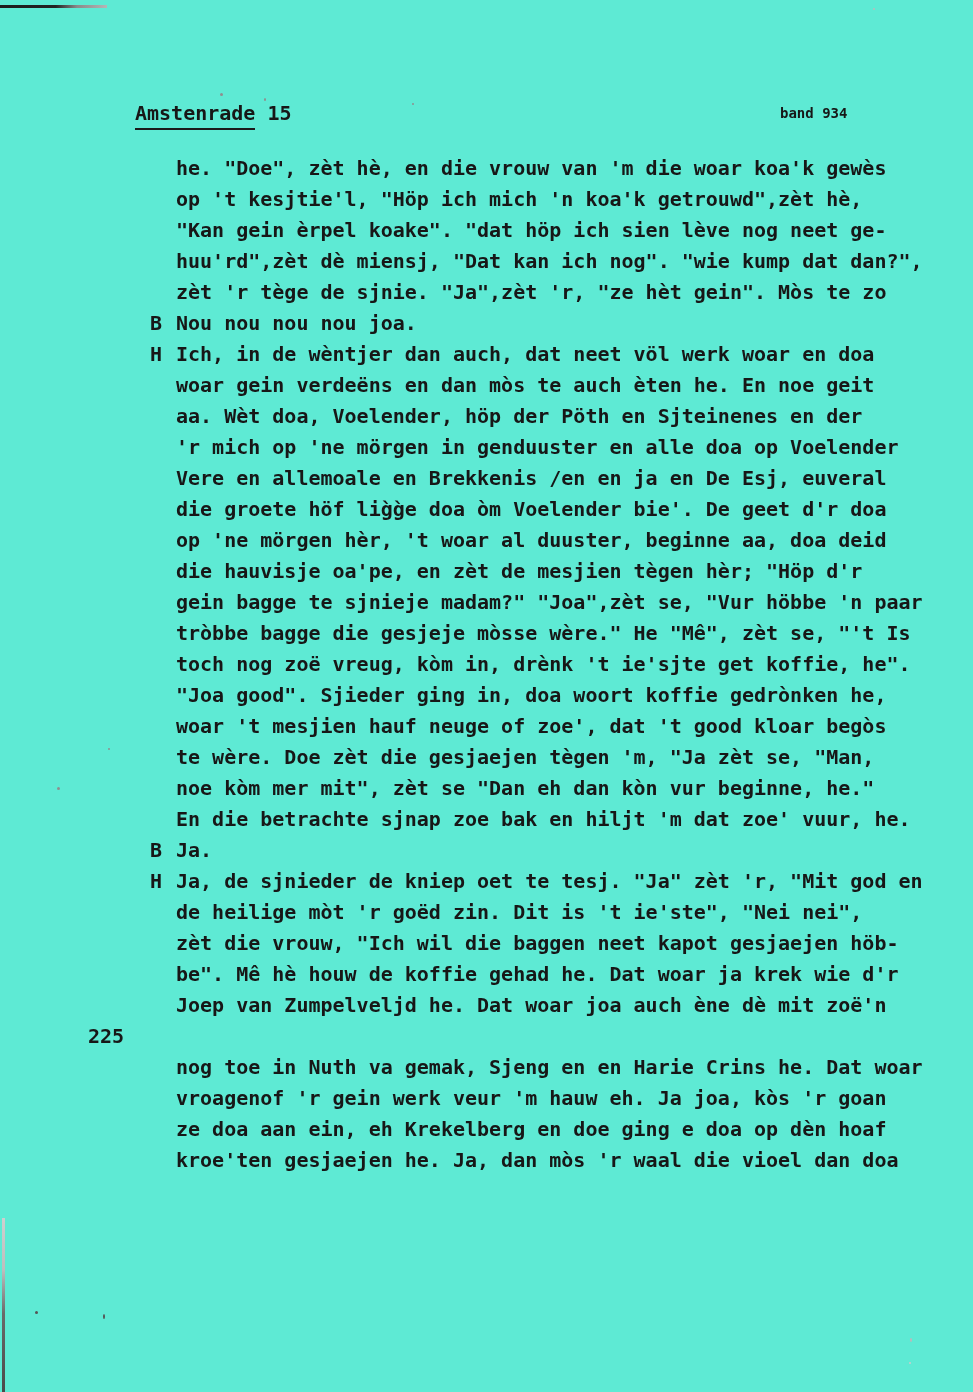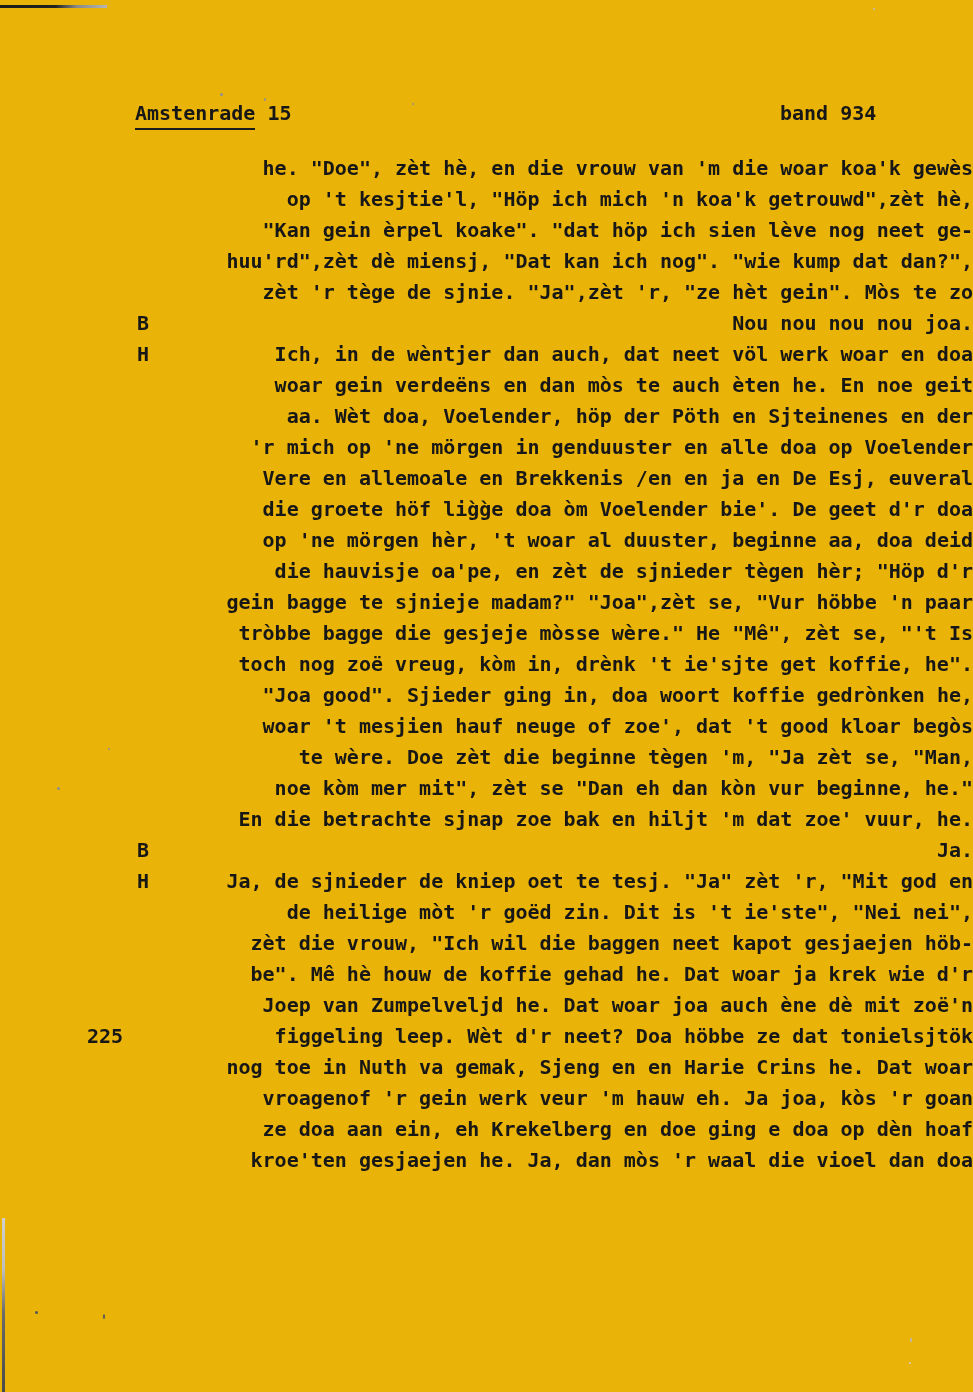--- a/index.html
+++ b/index.html
@@ -4,65 +4,64 @@
 <style>
   html, body {
     margin: 0;
     padding: 0;
     background: #ffffff;
   }
   #page {
     position: relative;
     width: 973px;
     height: 1392px;
-    background: #eab308;
+    background: #5eead4;
     overflow: hidden;
     font-family: "DejaVu Sans Mono", "Liberation Mono", monospace;
     font-weight: 700;
     color: #171717;
-    text-align: right;
   }
   
   .header-left {
     position: absolute;
     left: 135px;
     top: 98px;
     font-size: 20px;
     line-height: 31px;
     white-space: pre;
   }
   .header-left .place {
     border-bottom: 2.5px solid #1b1b1b;
     padding-bottom: 3px;
   }
   .header-right {
     position: absolute;
     left: 780px;
     top: 98px;
-    font-size: 20px;
+    font-size: 14px;
     line-height: 31px;
     white-space: pre;
   }
   
   .transcript {
     position: absolute;
     left: 0;
     top: 153px;
     width: 973px;
   }
   .line {
     display: flex;
     height: 31px;
     font-size: 20px;
     line-height: 31px;
     white-space: pre;
   }
   .line .num {
     width: 62px;
-    padding-left: 61px;
+    padding-left: 88px;
     flex: 0 0 auto;
   }
   .line .speaker {
     width: 26px;
     flex: 0 0 auto;
   }
   .line .text {
     flex: 1 1 auto;
   }
   
@@ -116,35 +115,35 @@
       <div class="line"><span class="num"></span><span class="speaker"></span><span class="text">huu'rd",zèt dè miensj, "Dat kan ich nog". "wie kump dat dan?",</span></div>
       <div class="line"><span class="num"></span><span class="speaker"></span><span class="text">zèt 'r tège de sjnie. "Ja",zèt 'r, "ze hèt gein". Mòs te zo</span></div>
       <div class="line"><span class="num"></span><span class="speaker">B</span><span class="text">Nou nou nou nou joa.</span></div>
       <div class="line"><span class="num"></span><span class="speaker">H</span><span class="text">Ich, in de wèntjer dan auch, dat neet völ werk woar en doa</span></div>
       <div class="line"><span class="num"></span><span class="speaker"></span><span class="text">woar gein verdeëns en dan mòs te auch èten he. En noe geit</span></div>
       <div class="line"><span class="num"></span><span class="speaker"></span><span class="text">aa. Wèt doa, Voelender, höp der Pöth en Sjteinenes en der</span></div>
       <div class="line"><span class="num"></span><span class="speaker"></span><span class="text">'r mich op 'ne mörgen in genduuster en alle doa op Voelender</span></div>
       <div class="line"><span class="num"></span><span class="speaker"></span><span class="text">Vere en allemoale en Brekkenis /en en ja en De Esj, euveral</span></div>
       <div class="line"><span class="num"></span><span class="speaker"></span><span class="text">die groete höf lig̀g̀e doa òm Voelender bie'. De geet d'r doa</span></div>
       <div class="line"><span class="num"></span><span class="speaker"></span><span class="text">op 'ne mörgen hèr, 't woar al duuster, beginne aa, doa deid</span></div>
-      <div class="line"><span class="num"></span><span class="speaker"></span><span class="text">die hauvisje oa'pe, en zèt de sjnieder tègen hèr; "Höp d'r</span></div>
+      <div class="line"><span class="num"></span><span class="speaker"></span><span class="text">die hauvisje oa'pe, en zèt de mesjien tègen hèr; "Höp d'r</span></div>
       <div class="line"><span class="num"></span><span class="speaker"></span><span class="text">gein bagge te sjnieje madam?" "Joa",zèt se, "Vur höbbe 'n paar</span></div>
       <div class="line"><span class="num"></span><span class="speaker"></span><span class="text">tròbbe bagge die gesjeje mòsse wère." He "Mê", zèt se, "'t Is</span></div>
       <div class="line"><span class="num"></span><span class="speaker"></span><span class="text">toch nog zoë vreug, kòm in, drènk 't ie'sjte get koffie, he".</span></div>
       <div class="line"><span class="num"></span><span class="speaker"></span><span class="text">"Joa good". Sjieder ging in, doa woort koffie gedrònken he,</span></div>
       <div class="line"><span class="num"></span><span class="speaker"></span><span class="text">woar 't mesjien hauf neuge of zoe', dat 't good kloar begòs</span></div>
-      <div class="line"><span class="num"></span><span class="speaker"></span><span class="text">te wère. Doe zèt die beginne tègen 'm, "Ja zèt se, "Man,</span></div>
+      <div class="line"><span class="num"></span><span class="speaker"></span><span class="text">te wère. Doe zèt die gesjaejen tègen 'm, "Ja zèt se, "Man,</span></div>
       <div class="line"><span class="num"></span><span class="speaker"></span><span class="text">noe kòm mer mit", zèt se "Dan eh dan kòn vur beginne, he."</span></div>
       <div class="line"><span class="num"></span><span class="speaker"></span><span class="text">En die betrachte sjnap zoe bak en hiljt 'm dat zoe' vuur, he.</span></div>
       <div class="line"><span class="num"></span><span class="speaker">B</span><span class="text">Ja.</span></div>
       <div class="line"><span class="num"></span><span class="speaker">H</span><span class="text">Ja, de sjnieder de kniep oet te tesj. "Ja" zèt 'r, "Mit god en</span></div>
       <div class="line"><span class="num"></span><span class="speaker"></span><span class="text">de heilige mòt 'r goëd zin. Dit is 't ie'ste", "Nei nei",</span></div>
       <div class="line"><span class="num"></span><span class="speaker"></span><span class="text">zèt die vrouw, "Ich wil die baggen neet kapot gesjaejen höb-</span></div>
       <div class="line"><span class="num"></span><span class="speaker"></span><span class="text">be". Mê hè houw de koffie gehad he. Dat woar ja krek wie d'r</span></div>
       <div class="line"><span class="num"></span><span class="speaker"></span><span class="text">Joep van Zumpelveljd he. Dat woar joa auch ène dè mit zoë'n</span></div>
-      <div class="line"><span class="num">225</span><span class="speaker"></span><span class="text">figgeling leep. Wèt d'r neet? Doa höbbe ze dat tonielsjtök</span></div>
+      <div class="line"><span class="num">225</span><span class="speaker"></span></div>
       <div class="line"><span class="num"></span><span class="speaker"></span><span class="text">nog toe in Nuth va gemak, Sjeng en en Harie Crins he. Dat woar</span></div>
       <div class="line"><span class="num"></span><span class="speaker"></span><span class="text">vroagenof 'r gein werk veur 'm hauw eh. Ja joa, kòs 'r goan</span></div>
       <div class="line"><span class="num"></span><span class="speaker"></span><span class="text">ze doa aan ein, eh Krekelberg en doe ging e doa op dèn hoaf</span></div>
       <div class="line"><span class="num"></span><span class="speaker"></span><span class="text">kroe'ten gesjaejen he. Ja, dan mòs 'r waal die vioel dan doa</span></div>
     </div>
 
 </div>
 
 </body></html>

